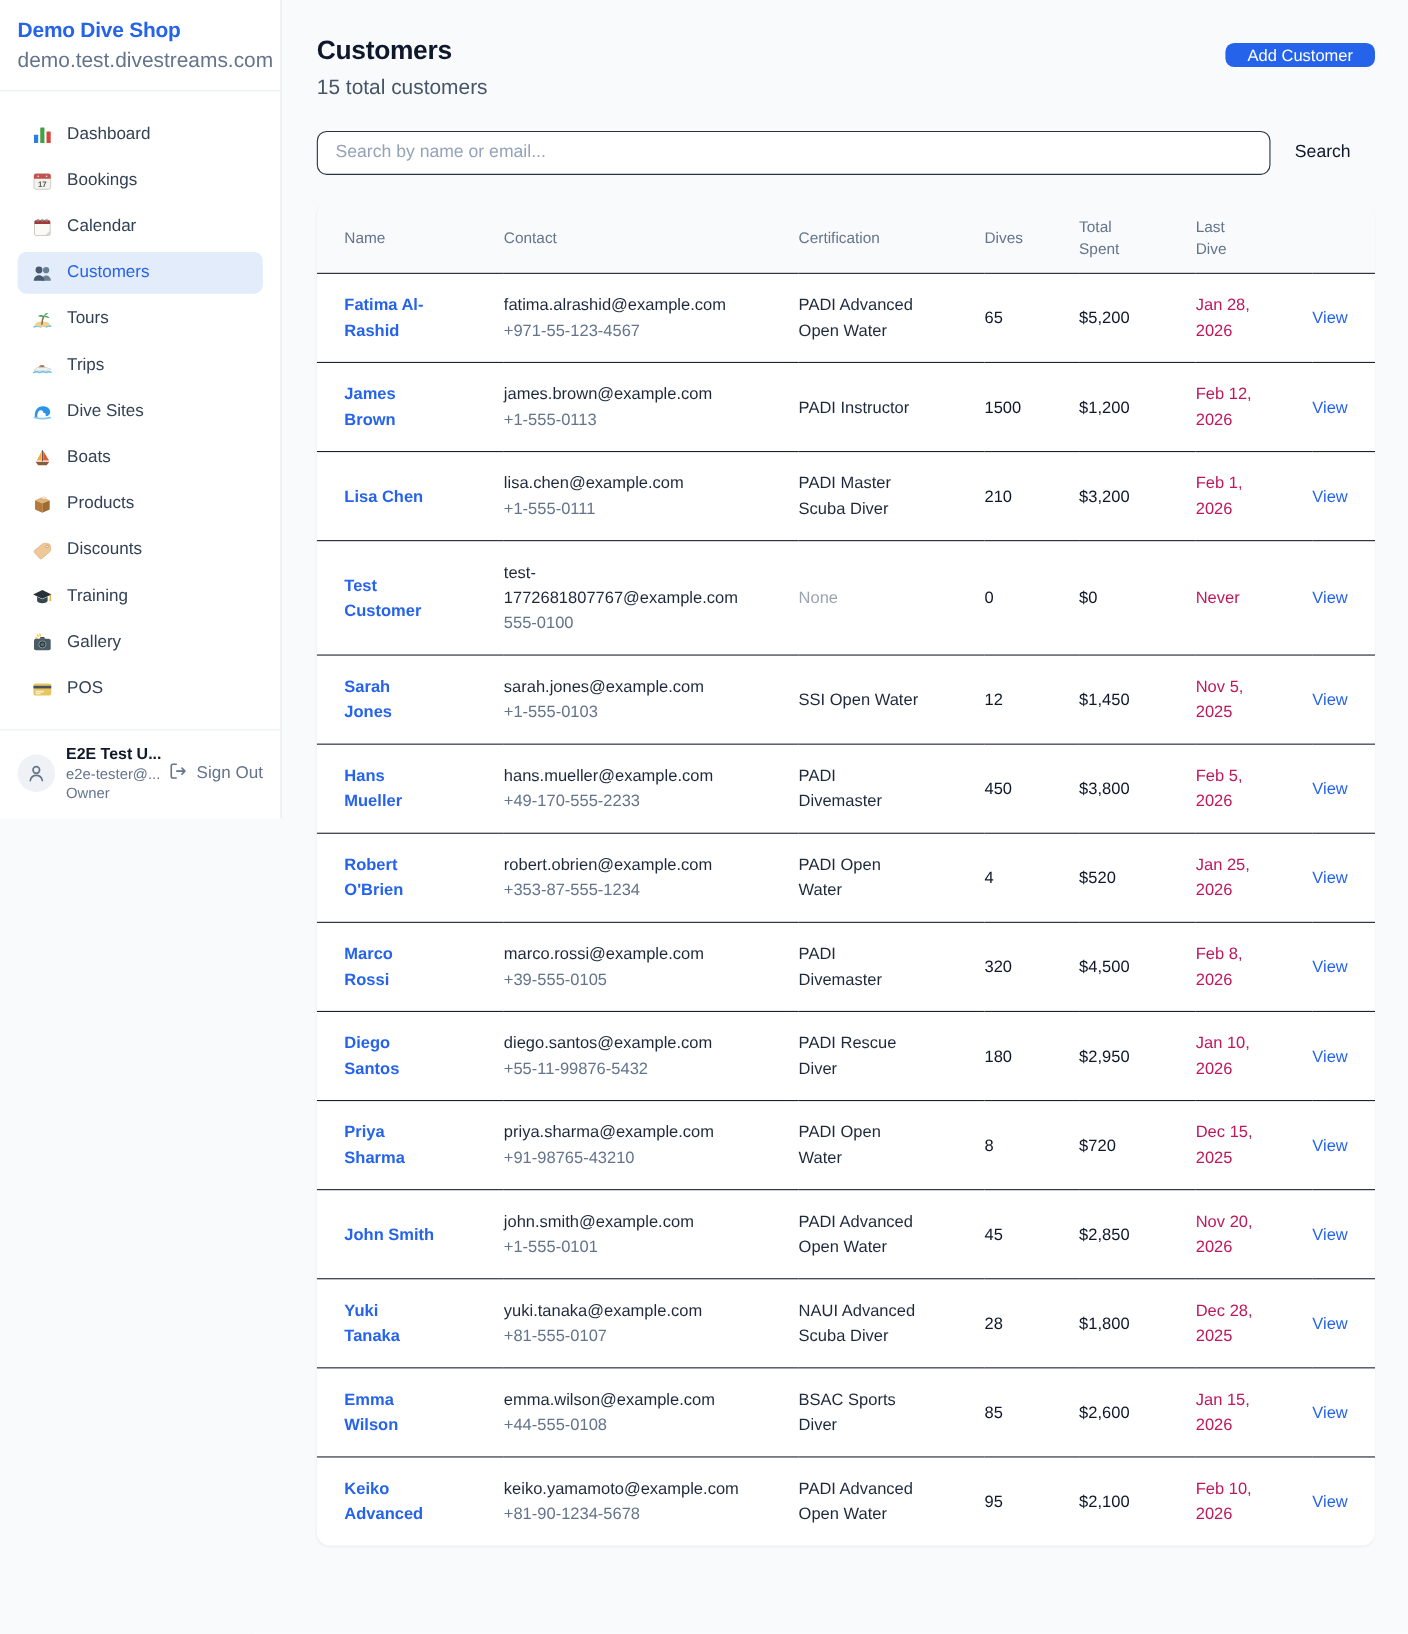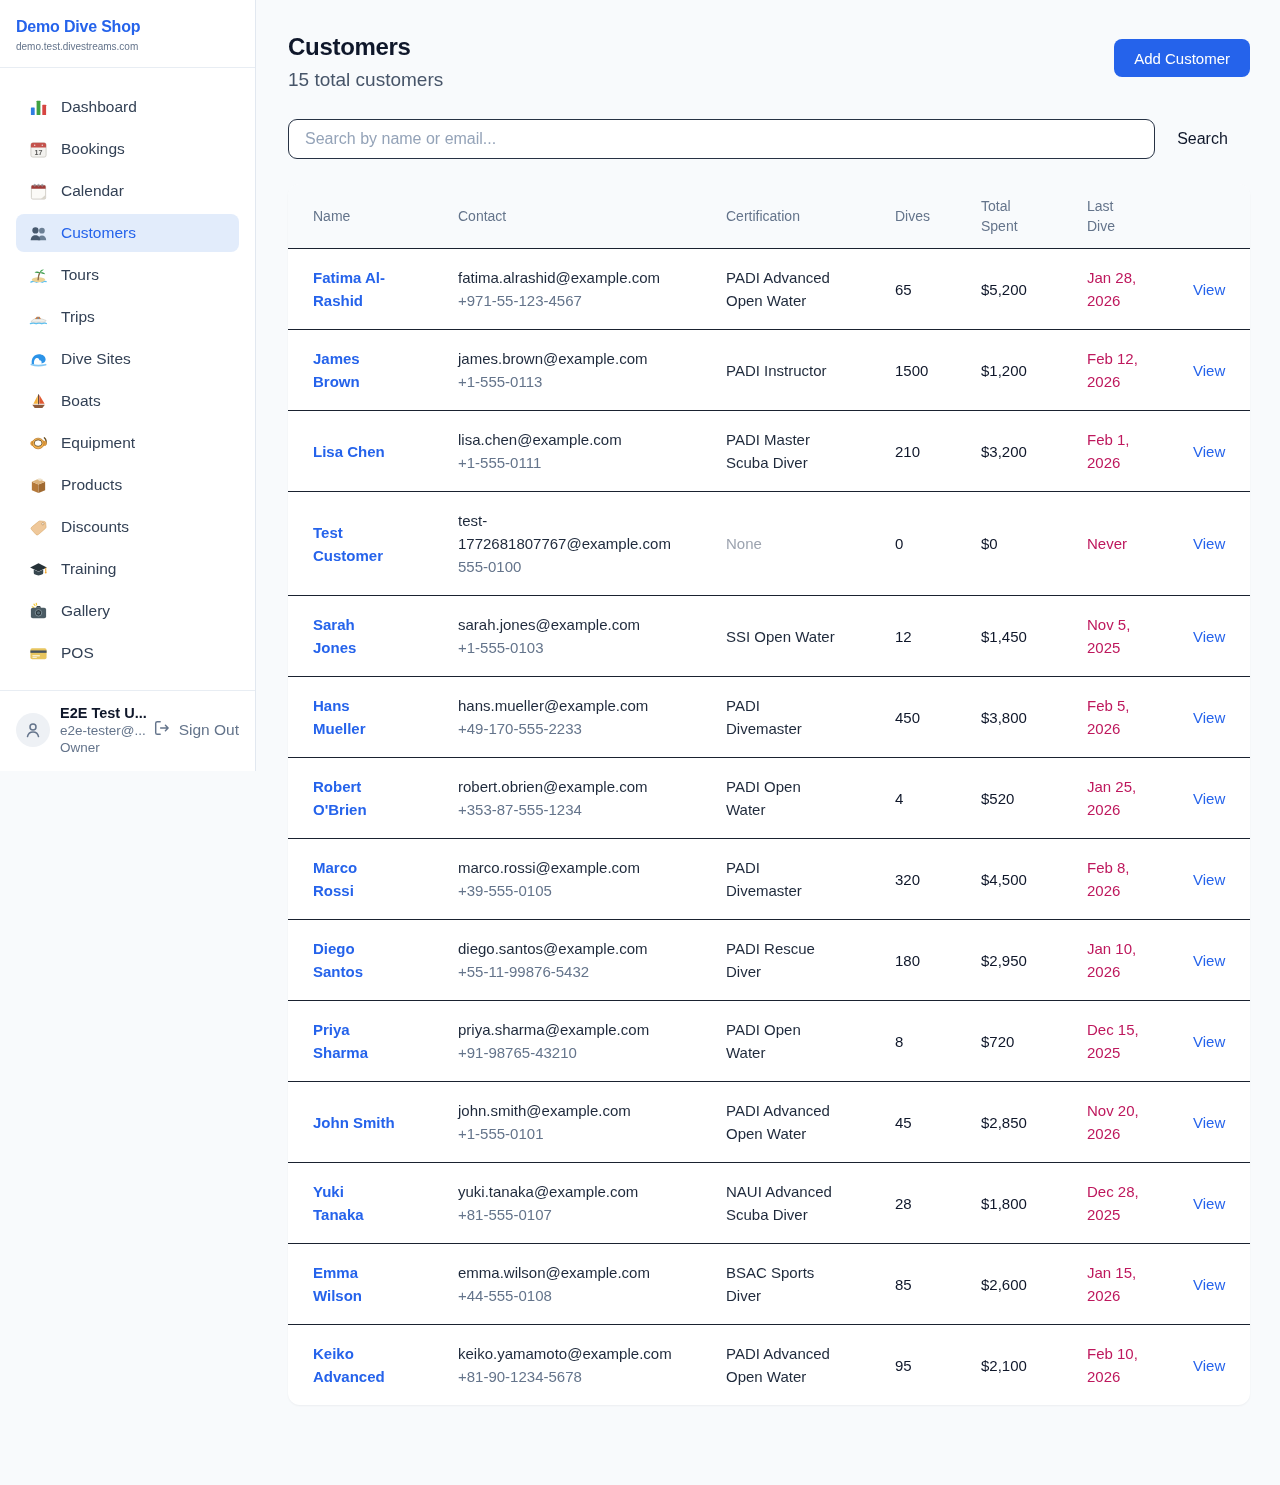--- a/index.html
+++ b/index.html
@@ -13,22 +13,22 @@
   }
   .page { display:flex; align-items:flex-start; width:1280px; }
 
   
   .sidebar {
     width:256px; flex:0 0 256px;
     background:#ffffff;
     border-right:1px solid #e2e8f0;
   }
   .brand { padding:18px 16px 15px; border-bottom:1px solid #e8edf3; }
-  .brand-title { font-size:16px; font-weight:700; color:#2563eb; letter-spacing:-.2px; }
-  .brand-sub { margin-top:5px; font-size:10px; color:#64748b; }
+  .brand-title { font-size:19px; font-weight:700; color:#2563eb; letter-spacing:-.2px; }
+  .brand-sub { margin-top:5px; font-size:19px; color:#64748b; }
   nav { padding:20px 16px 14px; }
   .nav-item {
     display:flex; align-items:center; gap:13px;
     padding:9px 12px; margin-bottom:4px;
     border-radius:8px; cursor:pointer;
     font-size:15.5px; color:#334155;
   }
   .nav-item.active { background:#e2ecfb; color:#2563eb; font-weight:500; }
   .nav-icon { width:20px; height:20px; flex:0 0 20px; display:flex; align-items:center; justify-content:center; }
   .user-box {
@@ -50,21 +50,21 @@
   }
 
   
   .main { flex:1; padding:33px 30px 30px 32px; }
   .main-head { display:flex; justify-content:space-between; align-items:flex-start; }
   .page-title { font-size:24px; font-weight:700; color:#0f172a; letter-spacing:-.3px; }
   .page-sub { margin-top:8px; font-size:19px; color:#475569; }
   .btn-primary {
     margin-top:6px;
     background:#2563eb; color:#fff; border:none; border-radius:8px;
-    height:38px; padding:0 20px; font-size:15px; font-weight:500;
+    height:22px; padding:0 20px; font-size:15px; font-weight:500;
     font-family:inherit; cursor:pointer;
   }
   .search-row { margin-top:28px; display:flex; align-items:center; }
   .search-input {
     flex:1; height:40px;
     border:1px solid #273244; border-radius:9px;
     background:#fff; padding:0 16px;
     font-size:16px; color:#0f172a; font-family:inherit; outline:none;
   }
   .search-input::placeholder { color:#94a3b8; }
@@ -196,31 +196,20 @@
       <div class="nav-item">
         <span class="nav-icon">
           <svg width="19" height="19" viewBox="0 0 20 20">
               <path d="M10 2.5v10.5" stroke="#5d4037" stroke-width="1"></path>
               <path d="M9.3 3.5L4.6 12.3h4.7z" fill="#f3b13c"></path>
               <path d="M10.8 2.8l5.6 9.5h-5.6z" fill="#e05a33"></path>
               <path d="M3.5 13.5h13.2l-2.6 3.4H6z" fill="#8d5a3b"></path>
             </svg>
         </span>
         <span>Boats</span>
-      </div>
-      <div class="nav-item">
-        <span class="nav-icon">
-          <svg width="19" height="19" viewBox="0 0 20 20">
-              <path d="M16.2 4c2 1.2 2.3 4.8 1.2 7.2" stroke="#6b4f23" stroke-width="1.5" fill="none" stroke-linecap="round"></path>
-              <rect x="1.5" y="7" width="17" height="5.6" rx="2.8" fill="#e09b3d"></rect>
-              <ellipse cx="9.6" cy="10" rx="6.2" ry="5.6" fill="#f2b14e" stroke="#b97a2a" stroke-width="0.8"></ellipse>
-              <ellipse cx="9.6" cy="9.6" rx="4.1" ry="3.4" fill="#fdfdfb" stroke="#6b4f23" stroke-width="0.9"></ellipse>
-            </svg>
-        </span>
-        <span>Equipment</span>
       </div>
       <div class="nav-item">
         <span class="nav-icon">
           <svg width="19" height="19" viewBox="0 0 20 20">
               <path d="M3 6l7 3v9l-7-3z" fill="#b5793a"></path>
               <path d="M17 6l-7 3v9l7-3z" fill="#a06a31"></path>
               <path d="M3 6l7-3 7 3-7 3z" fill="#dcb27b"></path>
               <path d="M8.3 3.7l3.2-1.4 3.4 1.5-3.3 1.4z" fill="#efe3cd"></path>
             </svg>
         </span>

